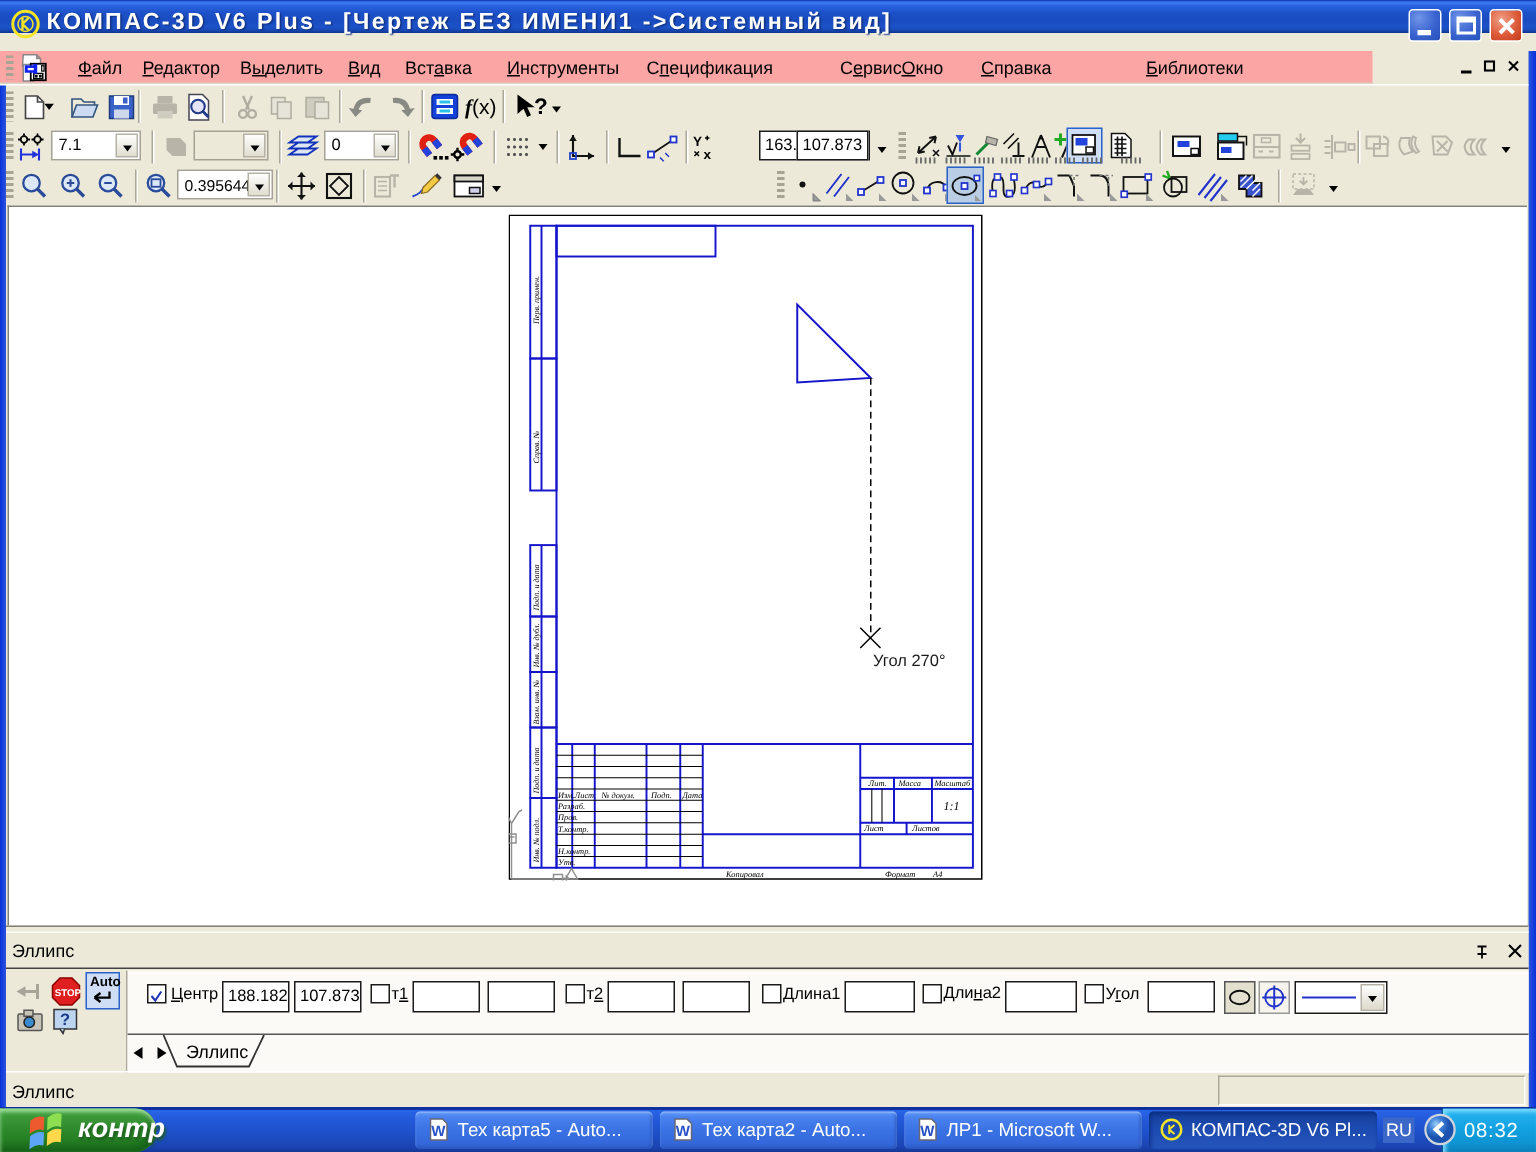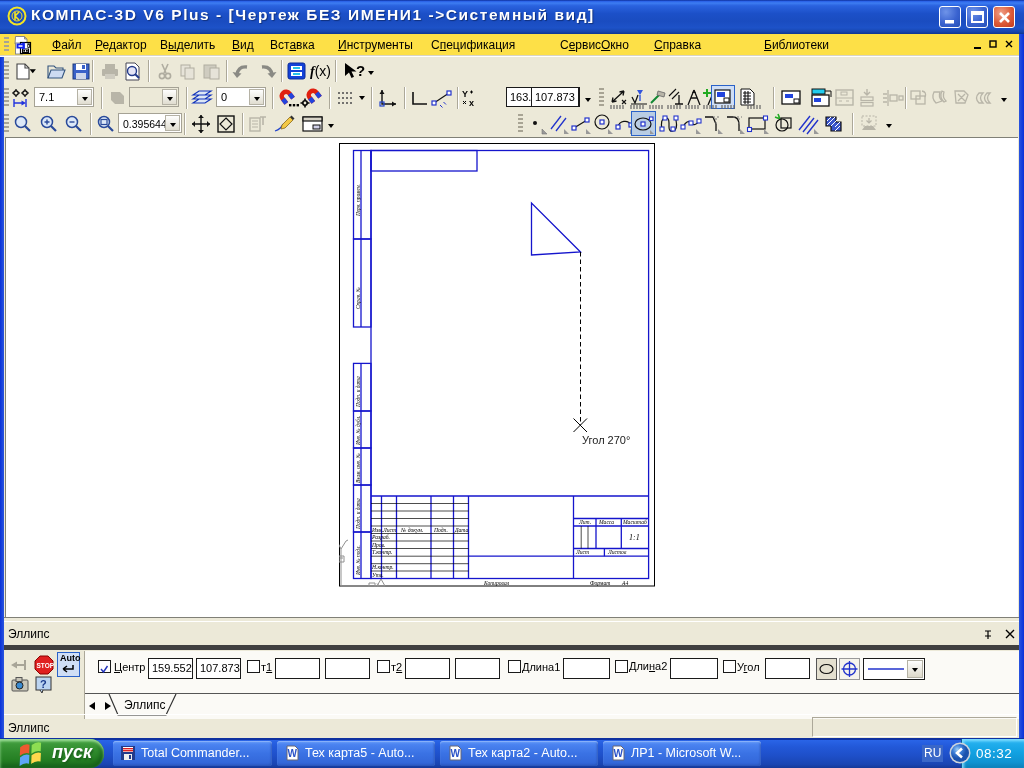--- a/index.html
+++ b/index.html
@@ -1,23 +1,23 @@
 <!DOCTYPE html>
 <html><head><meta charset="utf-8"><style>
 *{margin:0;padding:0;box-sizing:border-box}
 html,body{width:1024px;height:768px;overflow:hidden;font-family:"Liberation Sans",sans-serif;background:#ece9d8}
 .abs{position:absolute}
-#titlebar{position:absolute;left:0;top:0;width:1024px;height:34px;
+#titlebar{position:absolute;left:0;top:0;width:1024px;height:22px;
 background:linear-gradient(180deg,#0c2d9a 0%,#2b63e8 4%,#3d7df2 9%,#2a62df 17%,#1c50c8 40%,#1a4cc0 62%,#1d52c8 82%,#1746ae 93%,#0e3590 100%)}
 #titletext{position:absolute;left:31px;top:6px;color:#fff;font-size:15.5px;font-weight:bold;letter-spacing:1.55px;text-shadow:1px 1px 1px #10307c;white-space:nowrap}
 .tbtn{position:absolute;top:6px;width:22px;height:22px;border-radius:3px;border:1px solid #fff}
 .tbtn.blue{background:radial-gradient(circle at 30% 25%,#6f94e8 0%,#3a63d0 55%,#2550b8 100%)}
 .tbtn.red{background:radial-gradient(circle at 35% 30%,#f0a088 0%,#dd5b38 55%,#c23a1c 100%)}
 .tbtn svg{position:absolute;left:0;top:0}
-#menubar{position:absolute;left:0px;top:34px;width:1019px;height:22px;background:#fde047;border-bottom:1px solid #d8d4c4}
+#menubar{position:absolute;left:0px;top:34px;width:915px;height:22px;background:#fca5a5;border-bottom:1px solid #d8d4c4}
 .menu{position:absolute;top:4px;font-size:12px;color:#000;white-space:nowrap}
 .menu u{text-decoration:underline}
 #borderL{position:absolute;left:0;top:34px;width:4px;height:704px;background:linear-gradient(90deg,#0831d9,#2b55de)}
 #borderR{position:absolute;left:1019px;top:34px;width:5px;height:704px;background:linear-gradient(90deg,#2b55de,#0831d9)}
 .grip{position:absolute;width:5px;background-image:repeating-linear-gradient(180deg,#a8a494 0px,#a8a494 2px,rgba(0,0,0,0) 2px,rgba(0,0,0,0) 4px)}
 .sep{position:absolute;width:2px;border-left:1px solid #aca899;border-right:1px solid #fff}
 .combo{position:absolute;background:#fff;border:1px solid #a5a295;font-size:11px;color:#000}
 .combo .tx{position:absolute;left:4px;top:3px}
 .dd{position:absolute;right:1px;top:1px;width:15px;background:linear-gradient(180deg,#fefefe,#e0ddd0);border:1px solid #b5b2a5}
 .dd:after{content:"";position:absolute;left:4px;top:7px;border:3px solid transparent;border-top:4px solid #000}
@@ -564,21 +564,21 @@
 <div class="abs" style="left:4px;top:617px;width:1015px;height:121px;background:#ece9d8;border-top:1px solid #808077">
 
  <div class="abs" style="left:0;top:3px;width:1015px;height:24px;border-top:1px solid #fff">
   <div class="abs" style="left:4px;top:5px;font-size:12px">Эллипс</div>
   <svg class="abs" style="left:978px;top:6px" width="36" height="13" viewBox="0 0 36 13">
    <path d="M3 3 h6 M6 3 v5 m-3 0 h6 M6 8 v3" stroke="#000" stroke-width="1.2" fill="none"></path>
    <path d="M24 2 l8 8 M32 2 l-8 8" stroke="#000" stroke-width="1.4"></path>
   </svg>
  </div>
 
- <div class="abs" style="left:0;top:27px;width:1015px;height:69px;border-top:5px solid #404040">
+ <div class="abs" style="left:0;top:27px;width:1015px;height:69px;border-top:1px solid #404040">
 
   <svg class="abs" style="left:6px;top:7px" width="20" height="16" viewBox="0 0 20 16">
    <path d="M6 8 h9 M15 3 v10" stroke="#a8a598" stroke-width="2" fill="none"></path>
         <path d="M1 8 l6-3.5 v7 z" fill="#a8a598"></path>
   </svg>
   <svg class="abs" style="left:30px;top:5px" width="20" height="20" viewBox="0 0 20 20">
    <path d="M6 1 h8 l5 5 v8 l-5 5 h-8 l-5-5 v-8 z" fill="#e02020" stroke="#8a0000"></path>
    <text x="2.5" y="13" font-size="6.5" font-weight="bold" fill="#fff">STOP</text>
   </svg>
   <div class="abs" style="left:53px;top:2px;width:23px;height:25px;background:#cfdef5;border:1.5px solid #2a62c8">
@@ -597,21 +597,21 @@
    <path d="M5 14 l2 3 1-3" fill="#bcd4f0" stroke="#333"></path>
    <text x="5" y="11.5" font-size="11" font-weight="bold" fill="#1a3a8a">?</text>
   </svg>
 
   <div class="abs" style="left:80px;top:1px;width:935px;height:68px;background:#fbfaf6;border-left:1px solid #aca899"></div>
   <div class="abs" style="left:94px;top:8px;width:920px;height:24px">
    <div class="cb" style="left:0px;top:2px"><svg width="11" height="11">
             <path d="M2 5 l2.5 3 4-6" stroke="#2233bb" stroke-width="1.4" fill="none"></path>
           </svg></div>
    <div class="lbl" style="left:16px;top:3px"><u>Ц</u>ентр</div>
-   <div class="fld" style="left:50px;top:0px;width:45px;height:21px">159.552</div>
+   <div class="fld" style="left:50px;top:0px;width:45px;height:21px">188.182</div>
    <div class="fld" style="left:98px;top:0px;width:45px;height:21px">107.873</div>
    <div class="cb" style="left:149px;top:2px"></div>
    <div class="lbl" style="left:163px;top:3px">т<u>1</u></div>
    <div class="fld" style="left:177px;top:0px;width:45px;height:21px"></div>
    <div class="fld" style="left:227px;top:0px;width:45px;height:21px"></div>
    <div class="cb" style="left:279px;top:2px"></div>
    <div class="lbl" style="left:293px;top:3px">т<u>2</u></div>
    <div class="fld" style="left:307px;top:0px;width:45px;height:21px"></div>
    <div class="fld" style="left:357px;top:0px;width:45px;height:21px"></div>
    <div class="cb" style="left:410px;top:2px"></div>
@@ -665,53 +665,49 @@
 
  <div class="abs" style="left:0;top:1px;width:104px;height:29px;background:linear-gradient(180deg,#6cbf6a 0%,#3f9c3c 12%,#2f8a2d 45%,#268024 70%,#1d701d 100%);border-radius:0 14px 14px 0;box-shadow:inset 0 2px 3px #9fdf9a, inset -3px -3px 5px #15601a"></div>
  <svg class="abs" style="left:17px;top:2px" width="32" height="28" viewBox="0 0 30 26">
   <g transform="rotate(-8 15 13)">
    <path d="M4 5 q5-3 9-1 l-1.5 8 q-4-2-9 1 z" fill="#ee5a30"></path>
    <path d="M15 4.5 q5-3 9-1 l-1.5 8 q-4-2-9 1 z" fill="#8ede52"></path>
    <path d="M2.5 14.5 q5-3 9-1 l-1.5 8 q-4-2-9 1 z" fill="#5da6f7"></path>
    <path d="M13.5 14 q5-3 9-1 l-1.5 8 q-4-2-9 1 z" fill="#ffd84c"></path>
   </g>
  </svg>
- <div class="abs" style="left:52px;top:4px;color:#fff;font-size:18px;font-weight:bold;font-style:italic;text-shadow:1px 2px 2px #1c5c1c">пуск</div>
-
- <div class="tk" style="left:113px;width:159px">
-      <svg class="tki" width="16" height="16" viewBox="0 0 16 16">
-        <rect x="1" y="1" width="14" height="14" fill="#223a8a"></rect>
-        <rect x="3" y="2" width="10" height="5" fill="#fff"></rect>
-        <rect x="3" y="3" width="10" height="1.4" fill="#d22"></rect>
-        <rect x="3" y="5" width="10" height="1.4" fill="#d22"></rect>
-        <rect x="4" y="9" width="8" height="6" fill="#eee"></rect>
-        <rect x="9" y="10" width="2" height="4" fill="#223a8a"></rect>
-      </svg>
-      <span>Total Commander...</span>
-    </div>
+ <div class="abs" style="left:52px;top:4px;color:#fff;font-size:18px;font-weight:bold;font-style:italic;text-shadow:1px 2px 2px #1c5c1c">контр</div>
+
  <div class="tk" style="left:277px;width:158px">
       <svg class="tki" width="16" height="16" viewBox="0 0 16 16">
         <path d="M3 1 h8 l3 3 v11 h-11 z" fill="#fff" stroke="#667"></path>
         <text x="3.5" y="12" font-size="10" font-weight="bold" fill="#2a52c8">W</text>
       </svg>
       <span>Тех карта5 - Auto...</span>
     </div>
  <div class="tk" style="left:440px;width:158px">
       <svg class="tki" width="16" height="16" viewBox="0 0 16 16">
         <path d="M3 1 h8 l3 3 v11 h-11 z" fill="#fff" stroke="#667"></path>
         <text x="3.5" y="12" font-size="10" font-weight="bold" fill="#2a52c8">W</text>
       </svg>
       <span>Тех карта2 - Auto...</span>
     </div>
  <div class="tk" style="left:603px;width:158px">
       <svg class="tki" width="16" height="16" viewBox="0 0 16 16">
         <path d="M3 1 h8 l3 3 v11 h-11 z" fill="#fff" stroke="#667"></path>
         <text x="3.5" y="12" font-size="10" font-weight="bold" fill="#2a52c8">W</text>
       </svg>
       <span>ЛР1 - Microsoft W...</span>
+    </div>
+ <div class="tk act" style="left:766px;width:152px">
+      <svg class="tki" width="16" height="16" viewBox="0 0 16 16">
+        <circle cx="8" cy="8" r="6.5" fill="none" stroke="#f4e524" stroke-width="1.6"></circle>
+        <path d="M6.5 5 v6 M6.5 8 l3.5-3 M6.5 8 l3.5 3" stroke="#f4e524" stroke-width="1.3" fill="none"></path>
+      </svg>
+      <span>КОМПАС-3D V6 Pl...</span>
     </div>
 
  <div class="abs" style="left:922px;top:7px;width:21px;height:17px;background:#3a67c8"></div>
  <div class="abs" style="left:924px;top:8px;color:#fff;font-size:12px">RU</div>
 
  <div class="abs" style="left:961px;top:1px;width:63px;height:29px;background:linear-gradient(180deg,#3fc3f7 0%,#25b0ef 10%,#12a2e2 45%,#0f93d2 80%,#0b7fb8 100%);border-left:1px solid #0a5a94;box-shadow:inset 2px 2px 3px #7fdcff"></div>
  <div class="abs" style="left:976px;top:8px;color:#fff;font-size:13.5px;letter-spacing:0.5px">08:32</div>
  <svg class="abs" style="left:948px;top:3px" width="24" height="24" viewBox="0 0 24 24">
   <circle cx="12" cy="12" r="10.5" fill="#cdd4dc"></circle>
   <circle cx="12" cy="12" r="9" fill="url(#sphg)"></circle>

